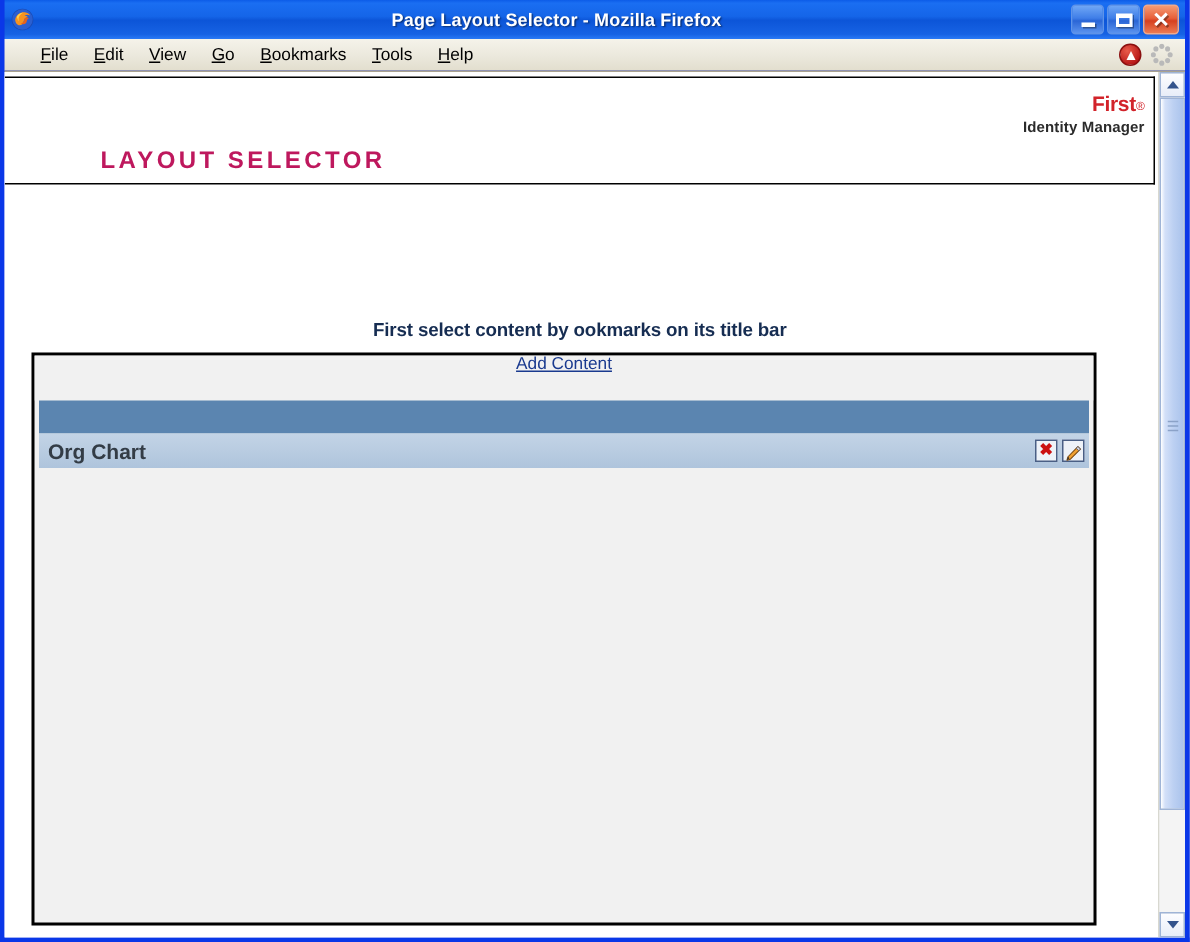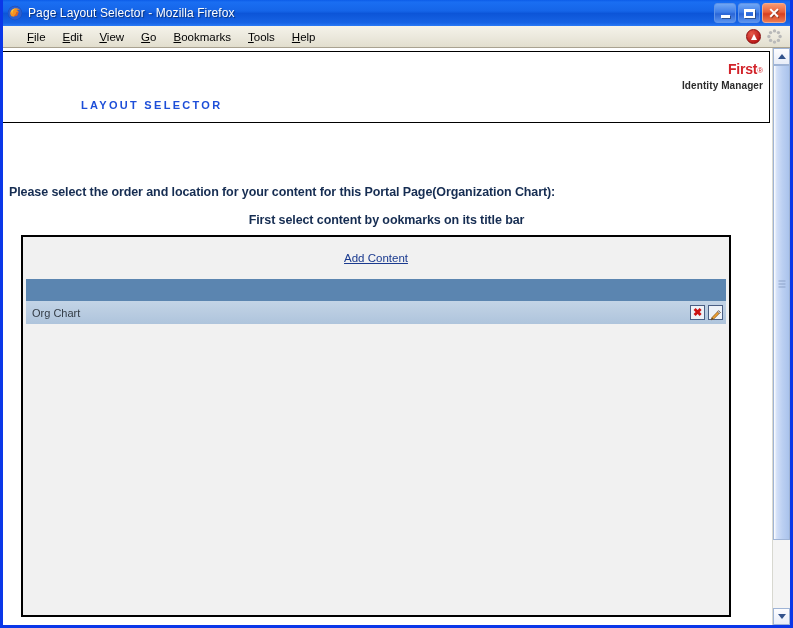--- a/index.html
+++ b/index.html
@@ -40,26 +40,27 @@
   }
   .tb-icon {
     width: 16px; height: 16px;
     flex: 0 0 16px;
     margin-right: 5px;
     position: relative;
   }
   .tb-title {
     color: #ffffff;
     font-size: 12px;
-    font-weight: normal;
+    font-weight: bold;
     white-space: nowrap;
     text-shadow: 1px 1px 1px rgba(0,0,0,0.45);
     letter-spacing: 0.1px;
     flex: 1 1 auto;
     overflow: hidden;
+    text-align: center;
   }
   .tb-btns {
     display: flex;
     gap: 2px;
     flex: 0 0 auto;
     padding-right: 2px;
   }
   .tb-btn {
     width: 22px; height: 20px;
     border: 1px solid #5f93e8;
@@ -242,25 +243,25 @@
   }
   .idm-word {
     color: #2b2b2b;
     font-size: 10px;
     font-weight: bold;
     letter-spacing: 0.1px;
     margin-top: 1px;
   }
   .layout-sel-title {
     position: absolute;
-    left: 78px;
+    left: 64px;
     top: 47px;
-    font-size: 11px;
-    font-weight: bold;
-    color: #1d4ed8;
+    font-size: 16px;
+    font-weight: bold;
+    color: #be185d;
     letter-spacing: 2.3px;
   }
 
   .instr1 {
     position: absolute;
     left: 6px;
     top: 137px;
     font-size: 12.5px;
     font-weight: bold;
     color: #162d52;
@@ -284,23 +285,23 @@
     left: 18px;
     top: 187px;
     width: 710px;
     height: 382px;
     box-sizing: border-box;
     border: 2px solid #000000;
     background: #f1f1f1;
     overflow: hidden;
   }
   .add-content-row {
-    height: 42px;
-    display: flex;
-    align-items: center;
+    height: 30px;
+    display: flex;
+    align-items: flex-start;
     justify-content: center;
     background: #f1f1f1;
   }
   .lnk {
     color: #1a3a8f;
     font-size: 11.5px;
     text-decoration: underline;
     font-weight: normal;
     cursor: pointer;
   }
@@ -312,22 +313,22 @@
   .portlet-titlebar {
     height: 23px;
     margin: 0 3px;
     background: linear-gradient(to bottom, #c3d4e6 0%, #b9cce1 50%, #aec4dc 100%);
     display: flex;
     align-items: center;
     padding: 0 3px 0 6px;
     box-sizing: border-box;
   }
   .portlet-title {
-    font-size: 11px;
-    font-weight: normal;
+    font-size: 14px;
+    font-weight: bold;
     color: #333c46;
     flex: 1 1 auto;
   }
   .portlet-btns {
     display: flex;
     gap: 3px;
     flex: 0 0 auto;
   }
   .pbtn {
     width: 15px; height: 15px;
@@ -432,21 +433,20 @@
     <div class="page">
 
       <div class="hdr-box">
         <div class="novell-block">
           <div class="novell-word"><span>First</span><sup>®</sup></div>
           <div class="idm-word">Identity Manager</div>
         </div>
         <div class="layout-sel-title">LAYOUT SELECTOR</div>
       </div>
 
-      <div class="instr1">Please select the order and location for your content for this Portal Page(Organization Chart):</div>
       <div class="instr2">First select content by ookmarks on its title bar</div>
 
       <div class="layout-panel">
         <div class="add-content-row">
           <a class="lnk" href="#">Add Content</a>
         </div>
         <div class="portlet-header-bar"></div>
         <div class="portlet-titlebar">
           <div class="portlet-title">Org Chart</div>
           <div class="portlet-btns">

